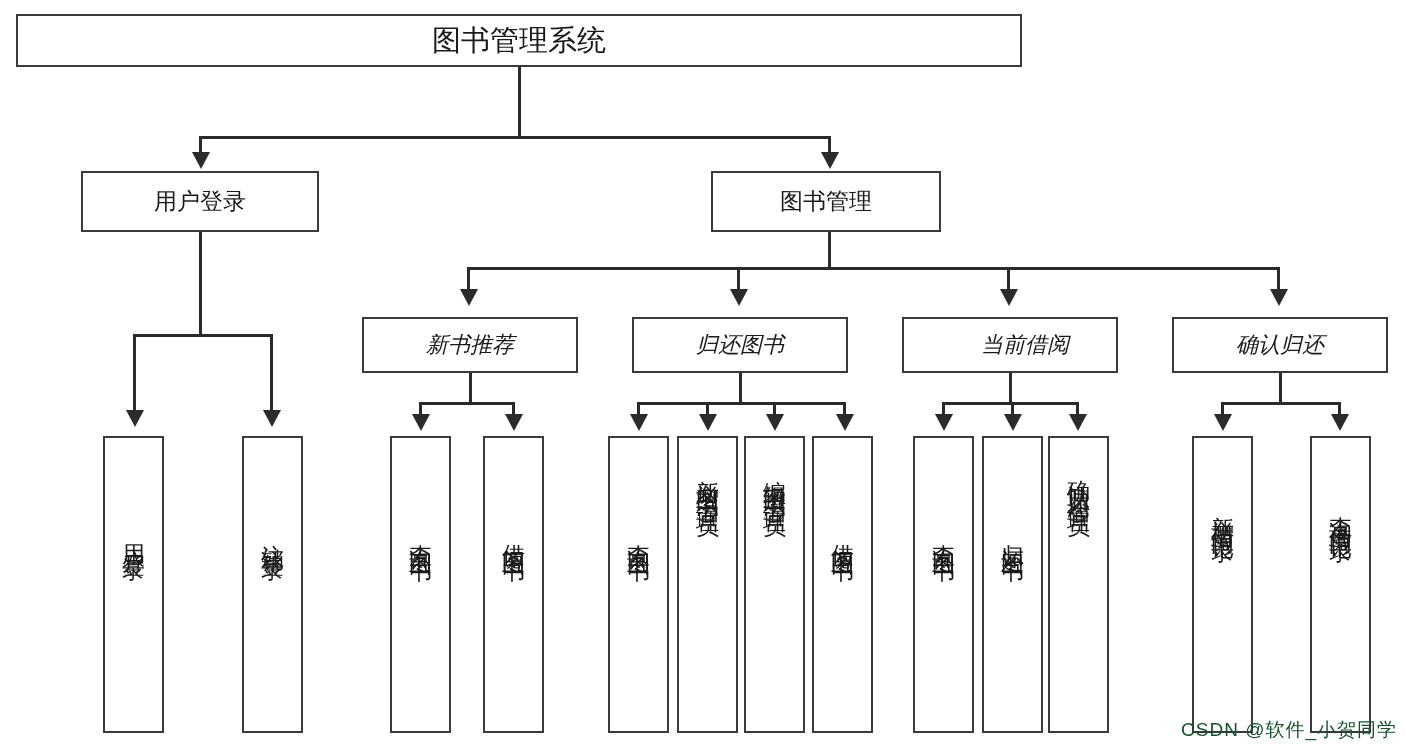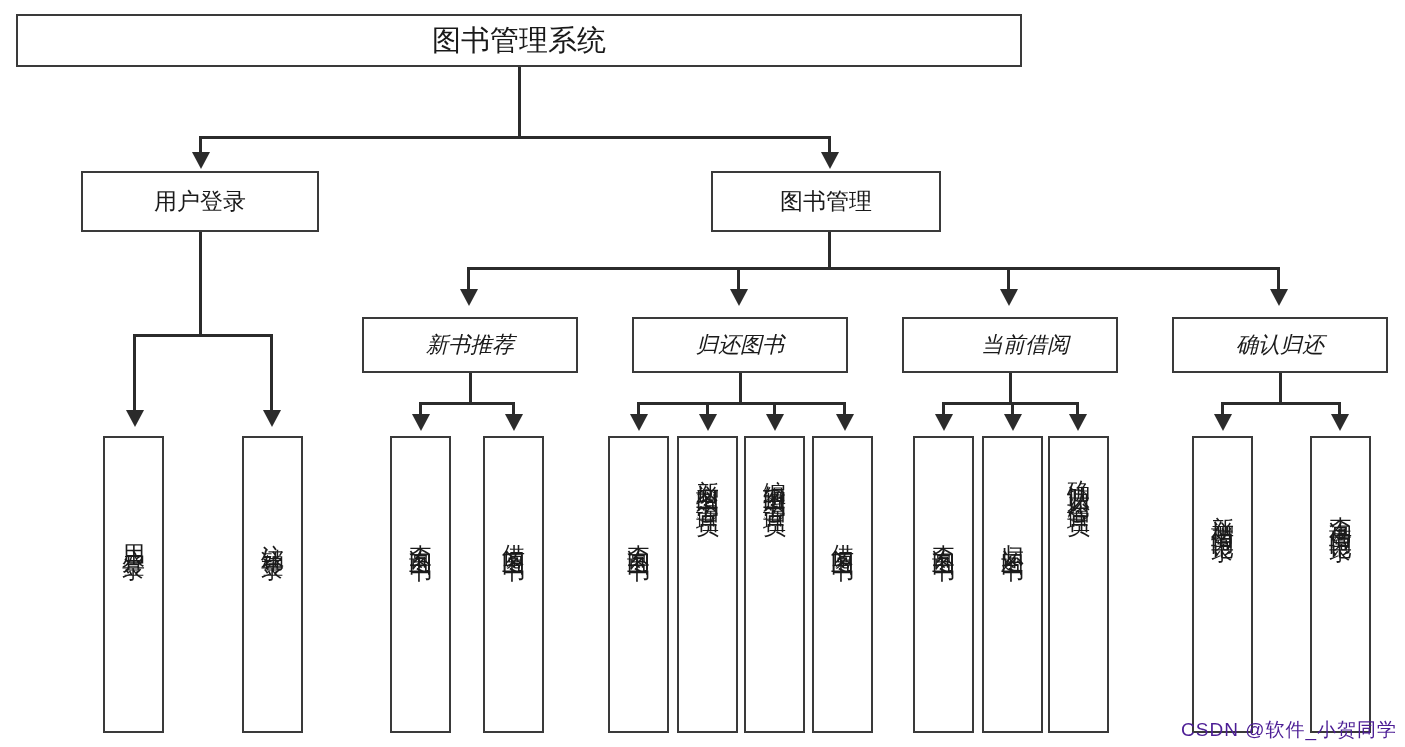--- a/index.html
+++ b/index.html
@@ -68,21 +68,21 @@
     border-left:9px solid transparent;
     border-right:9px solid transparent;
     border-top:17px solid #2b2b2b;
   }
   
   #watermark{
     position:absolute;
     right:8px;
     bottom:4px;
     font-size:19px;
-    color:#4c1d95;
+    color:#14532d;
     letter-spacing:1px;
     white-space:nowrap;
     pointer-events:none;
   }
 </style>
 </head>
 <body>
 
 <div id="canvas">
 

